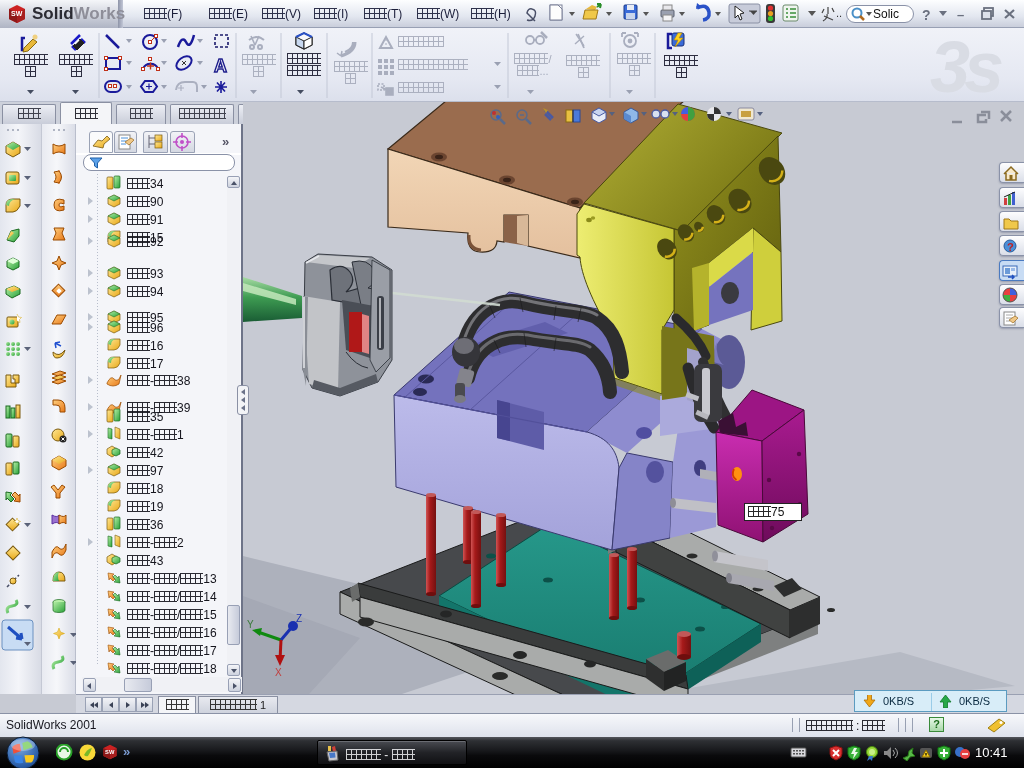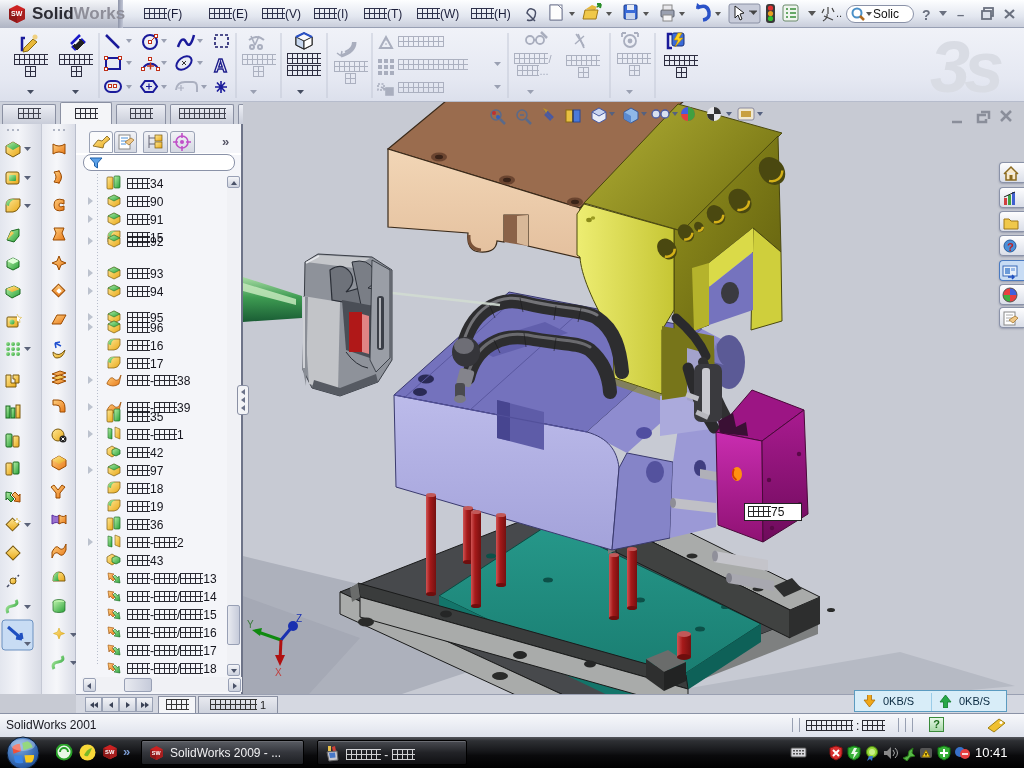--- a/index.html
+++ b/index.html
@@ -1151,29 +1151,20 @@
       <circle cx="8.5" cy="8.5" r="8" fill="#F8D838"></circle>
       <path d="M5,11 q3,-6 8,-7 q-2,5 -4,8 q-2,1 -4,-1" fill="#78B828"></path>
     </svg>
     <svg style="position:absolute;left:101px;top:6px" width="18" height="18" viewBox="0 0 22 20">
       <polygon points="3,5 11,1 19,5 19,15 11,19 3,15" fill="#C22"></polygon>
       <polygon points="3,5 11,9 11,19 3,15" fill="#8E1818"></polygon>
       <polygon points="11,9 19,5 19,15 11,19" fill="#A81E1E"></polygon>
       <text x="5" y="12" font-size="7" fill="#fff" font-weight="bold">SW</text>
     </svg>
     <span style="position:absolute;left:123px;top:7px;color:#7A9AD0;font-weight:bold;font-size:13px">»</span>
-    <div class="tbtn" style="left:141px;width:163px;background:linear-gradient(#5A5D64,#34363C 50%,#1E2024)">
-<svg style="position:absolute;left:6px;top:4px" width="17" height="16" viewBox="0 0 22 20">
-        <polygon points="3,5 11,1 19,5 19,15 11,19 3,15" fill="#C22"></polygon>
-        <polygon points="3,5 11,9 11,19 3,15" fill="#8E1818"></polygon>
-        <polygon points="11,9 19,5 19,15 11,19" fill="#A81E1E"></polygon>
-        <text x="5" y="12" font-size="7" fill="#fff" font-weight="bold">SW</text>
-      </svg>
-<span style="position:absolute;left:28px;top:5px">SolidWorks 2009 - ...</span>
-    </div>
     <div class="tbtn" style="left:317px;width:150px">
 <svg style="position:absolute;left:6px;top:3px" width="16" height="18" viewBox="0 0 16 18">
         <path d="M4,2 l3,0 l0,5 l-3,0 z" fill="#E8C048"></path>
         <path d="M8,3 l3,-1 l1,5 l-3,1 z" fill="#D04038"></path>
         <path d="M3,8 l10,-1 l1,9 l-9,1 z" fill="#C8C8D0" stroke="#666"></path>
         <path d="M5,9 l6,-0.5 l0.5,5 l-5.5,0.5 z" fill="#4878C8"></path>
       </svg>
 <span class="cjw" style="position:absolute;left:28px;top:7px"><span class="cj" style="width:35px;color:#F0F0F2"></span> - <span class="cj" style="width:23px;color:#F0F0F2"></span></span>
     </div>
     <svg style="position:absolute;left:790px;top:9px" width="18" height="13">

